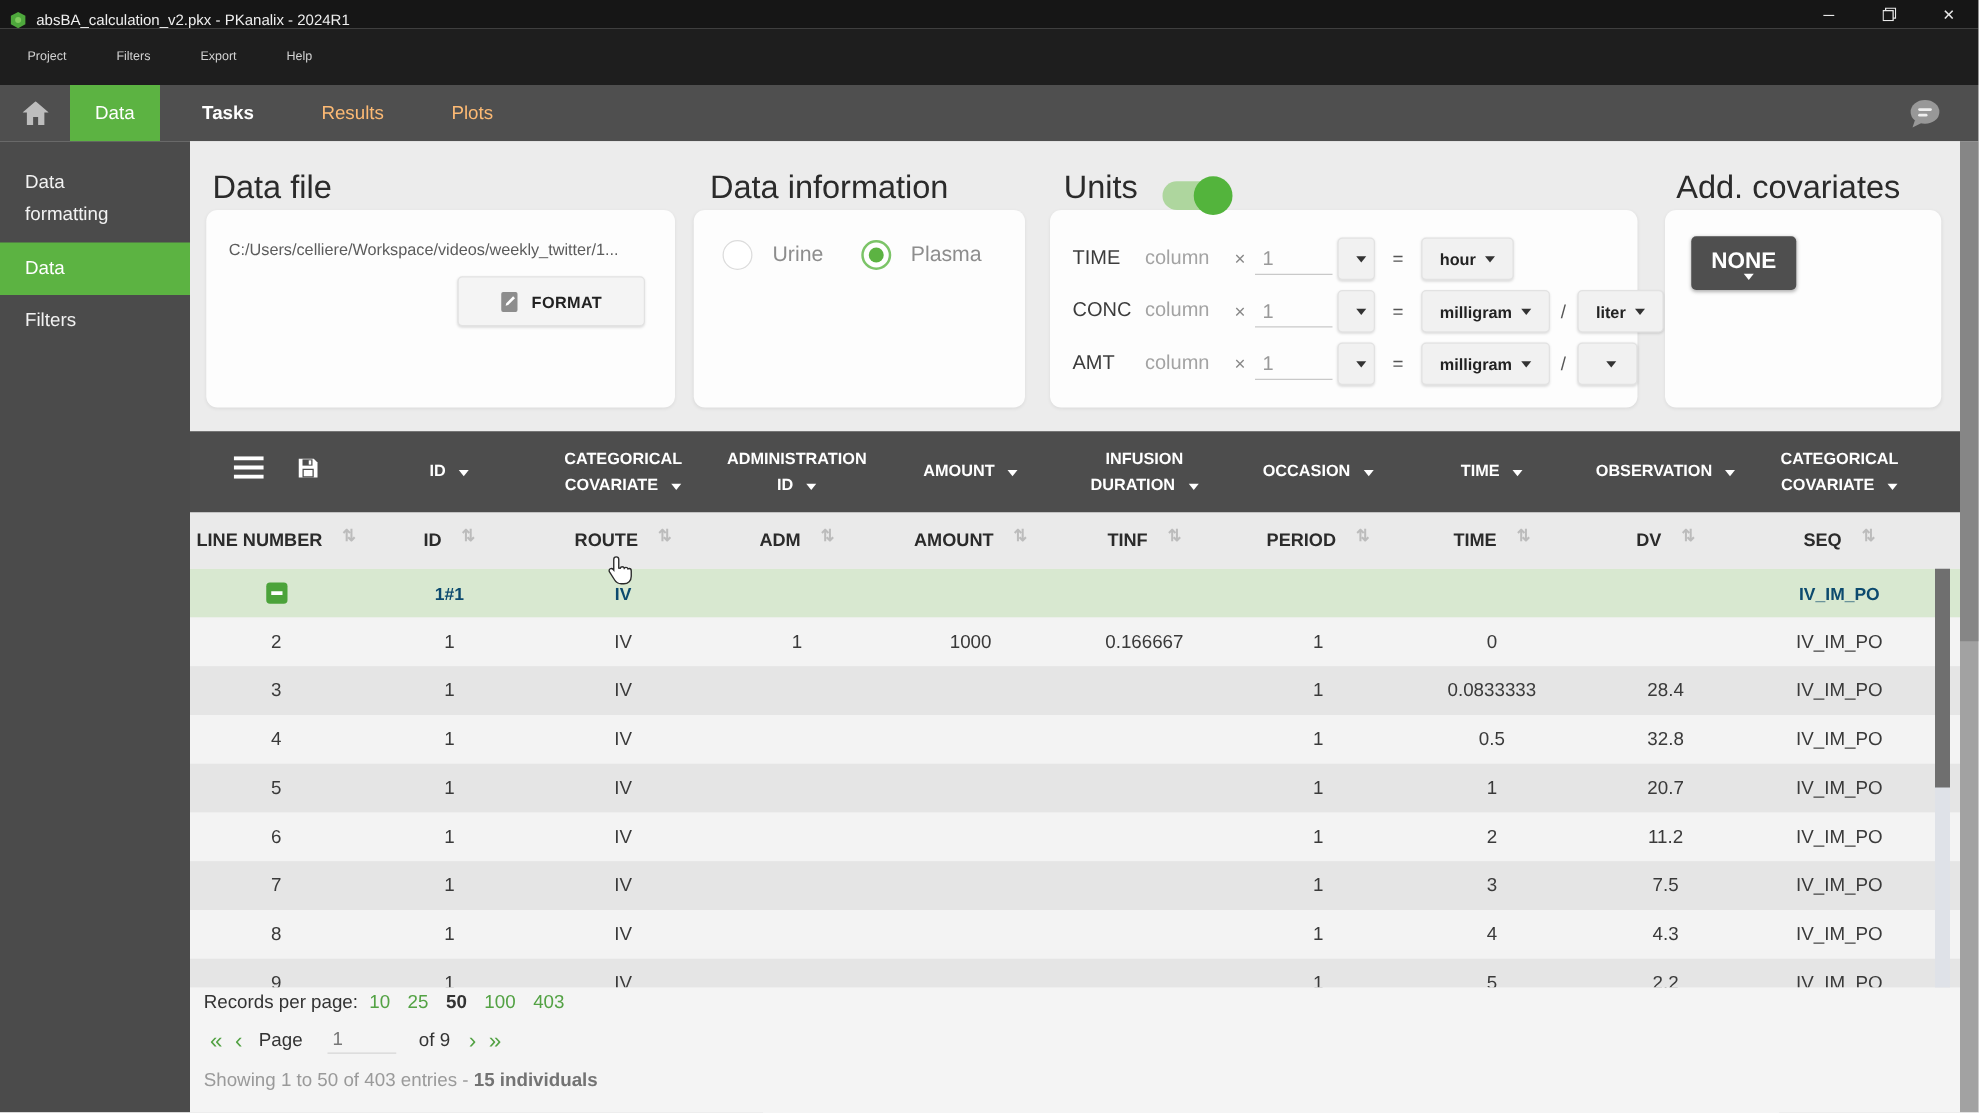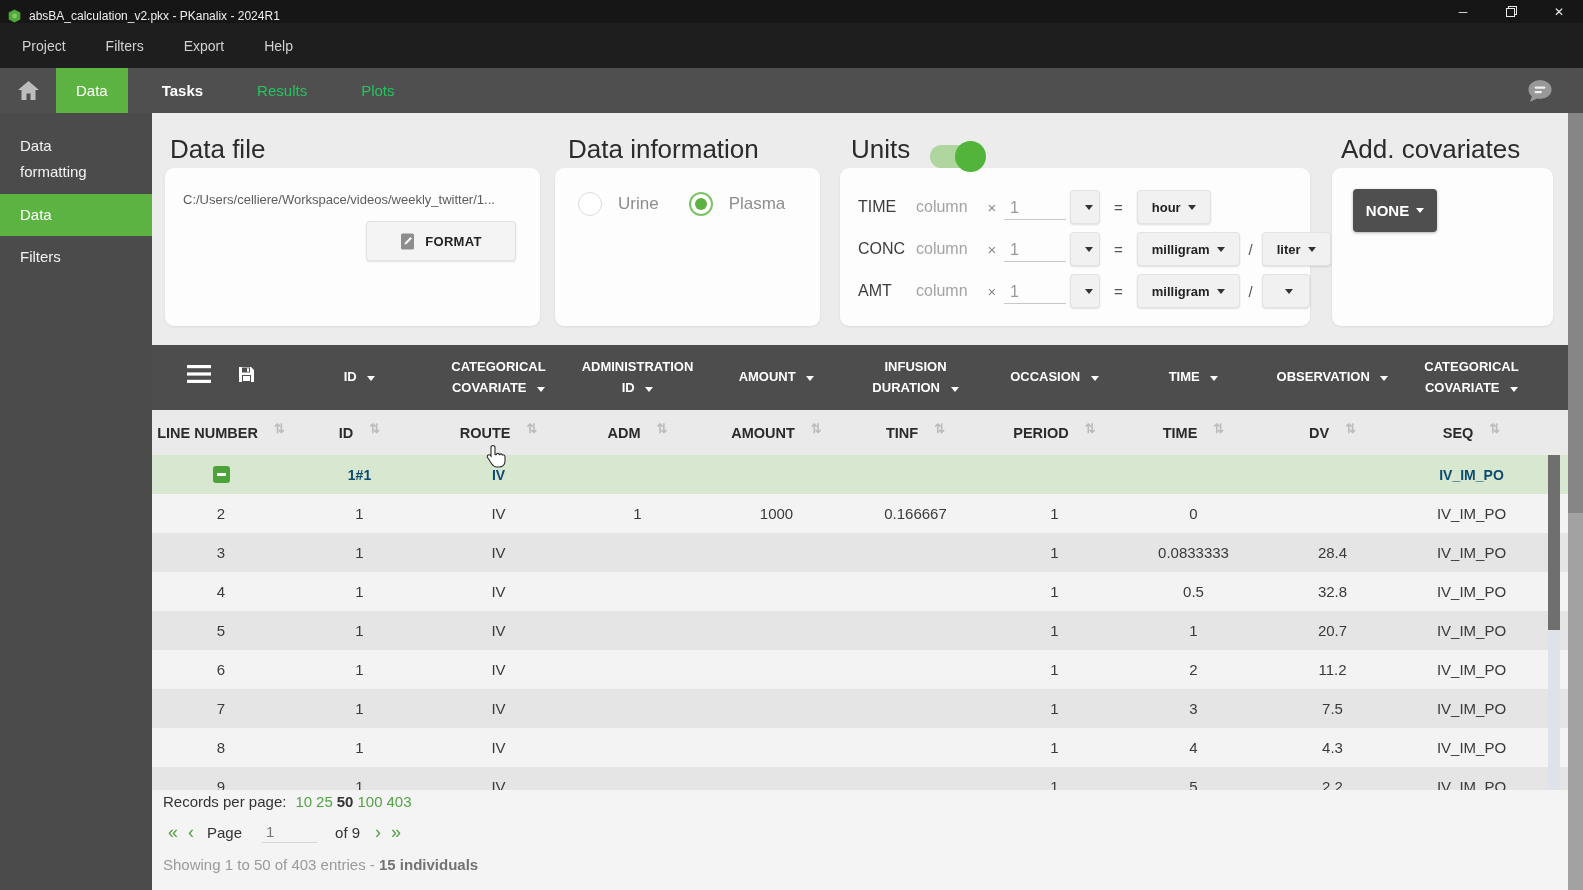--- a/index.html
+++ b/index.html
@@ -12,28 +12,28 @@
               display:flex; align-items:flex-end; color:#f0f0f0; }
   .app-icon { margin:0 8px 0 8px; display:flex; }
   .win-title { font-size:12px; color:#efefef; }
   .win-controls { margin-left:auto; display:flex; height:23px; }
   .win-btn { width:48px; height:23px; display:flex; align-items:center; justify-content:center;
              color:#e8e8e8; font-size:12px; cursor:default; }
 
   
   .menubar { position:absolute; left:0; top:23px; width:1583px; height:45px; background:#1e1e1e;
              display:flex; align-items:center; padding-left:22px; gap:40px; }
-  .menu-item { color:#d2d2d2; font-size:14px; cursor:default; }
+  .menu-item { color:#d2d2d2; font-size:10px; cursor:default; }
 
   
   .tabbar { position:absolute; left:0; top:68px; width:1583px; height:45px; background:#4f4f4f;
             display:flex; align-items:stretch; }
   .home-btn { width:56px; display:flex; align-items:center; justify-content:center; }
   #tabs { display:flex; }
-  .tab { display:flex; align-items:center; padding:0 20px; color:#22c55e; font-size:15px; cursor:default; margin-right:14px; }
+  .tab { display:flex; align-items:center; padding:0 20px; color:#fdba74; font-size:15px; cursor:default; margin-right:14px; }
   .tab.active { background:#5cb342; color:#ffffff; }
   .tab.bold { font-weight:700; color:#ffffff; }
   .chat-btn { margin-left:auto; margin-right:30px; display:flex; align-items:center; }
 
   
   .sidebar { position:absolute; left:0; top:113px; width:152px; height:777px; background:#4b4b4b; padding-top:12px; }
   .side-item { color:#f2f2f2; font-size:15px; line-height:1.75; padding:8px 30px 8px 20px; cursor:default; }
   .side-item.active { background:#5cb342; color:#ffffff; }
 
   
@@ -83,22 +83,22 @@
   .u-unit.empty { width:48px; justify-content:center; }
   .u-sl { margin:0 9px; color:#555; font-size:15px; }
   .caret-dn { display:inline-block; margin-left:7px; border-left:4px solid transparent;
               border-right:4px solid transparent; border-top:5px solid #333; }
   .caret-dn.white { border-top-color:#ffffff; }
 
   #card-addcov { left:1332px; top:168px; width:221px; height:158px; }
   #title-addcov { left:1341px; top:134px; }
   .none-btn { position:absolute; left:1353px; top:189px; width:84px; height:43px; background:#4f4f4f;
               border:none; border-radius:4px; box-shadow:0 1px 3px rgba(0,0,0,0.3); color:#ffffff;
-              font-weight:700; font-size:15px; display:flex; align-items:center; justify-content:center;
-              cursor:pointer; font-family:inherit; }
+              font-weight:700; font-size:18px; display:flex; align-items:center; justify-content:center;
+              cursor:pointer; font-family:inherit;flex-direction:column; }
 
   
   .trow-grid { display:grid; grid-template-columns:138px repeat(9,139px) 1fr; }
   .thead-dark { position:absolute; left:152px; top:345px; width:1416px; height:65px; background:#4d4d4d; }
   .th-dark { display:flex; align-items:center; justify-content:center; color:#ffffff; font-weight:700;
              font-size:13px; text-align:center; line-height:1.55; padding:0 10px; cursor:pointer; }
   .icon-cell { display:flex; align-items:center; justify-content:space-around; padding:0 22px; }
   .thead-light { position:absolute; left:152px; top:410px; width:1416px; height:45px; background:#eaeaea; }
   .th-light { display:flex; align-items:center; justify-content:center; color:#2b2b2b; font-weight:700;
               font-size:14.5px; cursor:pointer; }
@@ -471,21 +471,21 @@
         <div class="td">1</div>
         <div class="td">5</div>
         <div class="td">2.2</div>
         <div class="td">IV_IM_PO</div>
       </div>
     </div>
 
   <div class="tfooter">
     <div class="records-line">
       <span>Records per page:</span>
-      <span id="records-options" style="display:flex;gap:4px;text-align:right;">
+      <span id="records-options" style="display:flex;gap:14px;text-align:right;">
           <span class="rec-opt">10</span>
           <span class="rec-opt">25</span>
           <span class="rec-opt current">50</span>
           <span class="rec-opt">100</span>
           <span class="rec-opt">403</span>
         </span>
     </div>
     <div class="page-line">
       <span class="pg-chev">«</span>
       <span class="pg-chev">‹</span>

